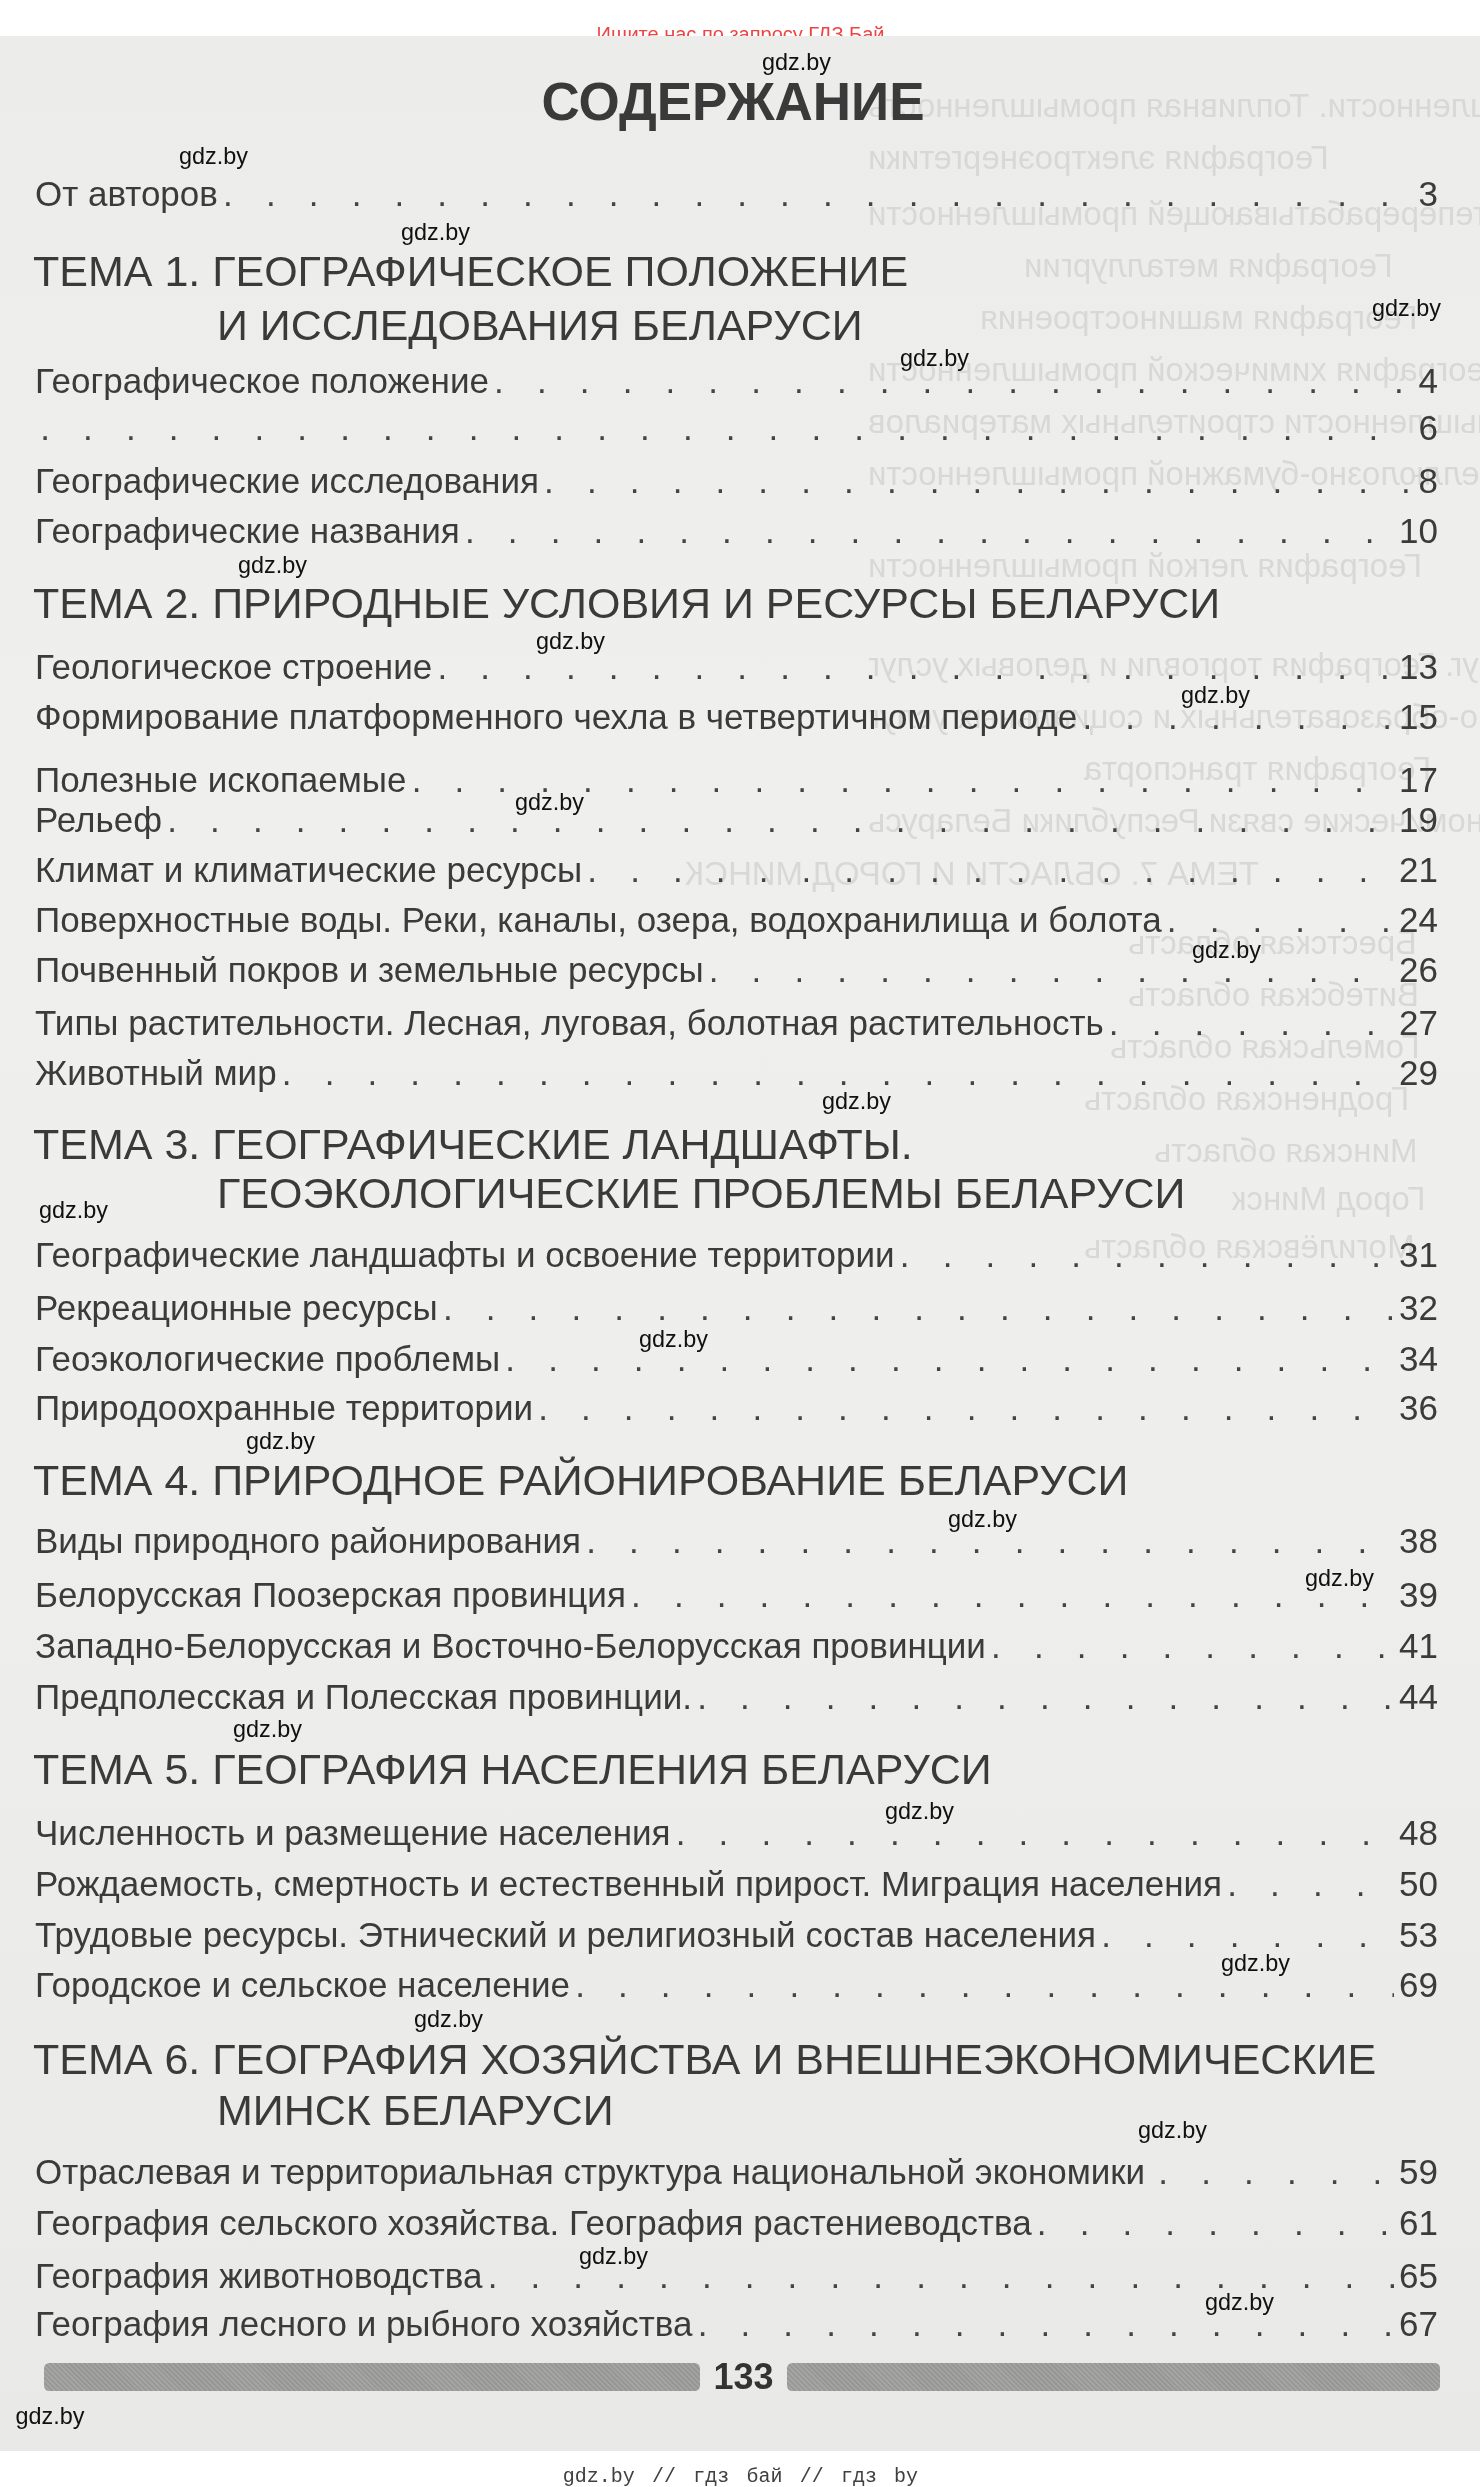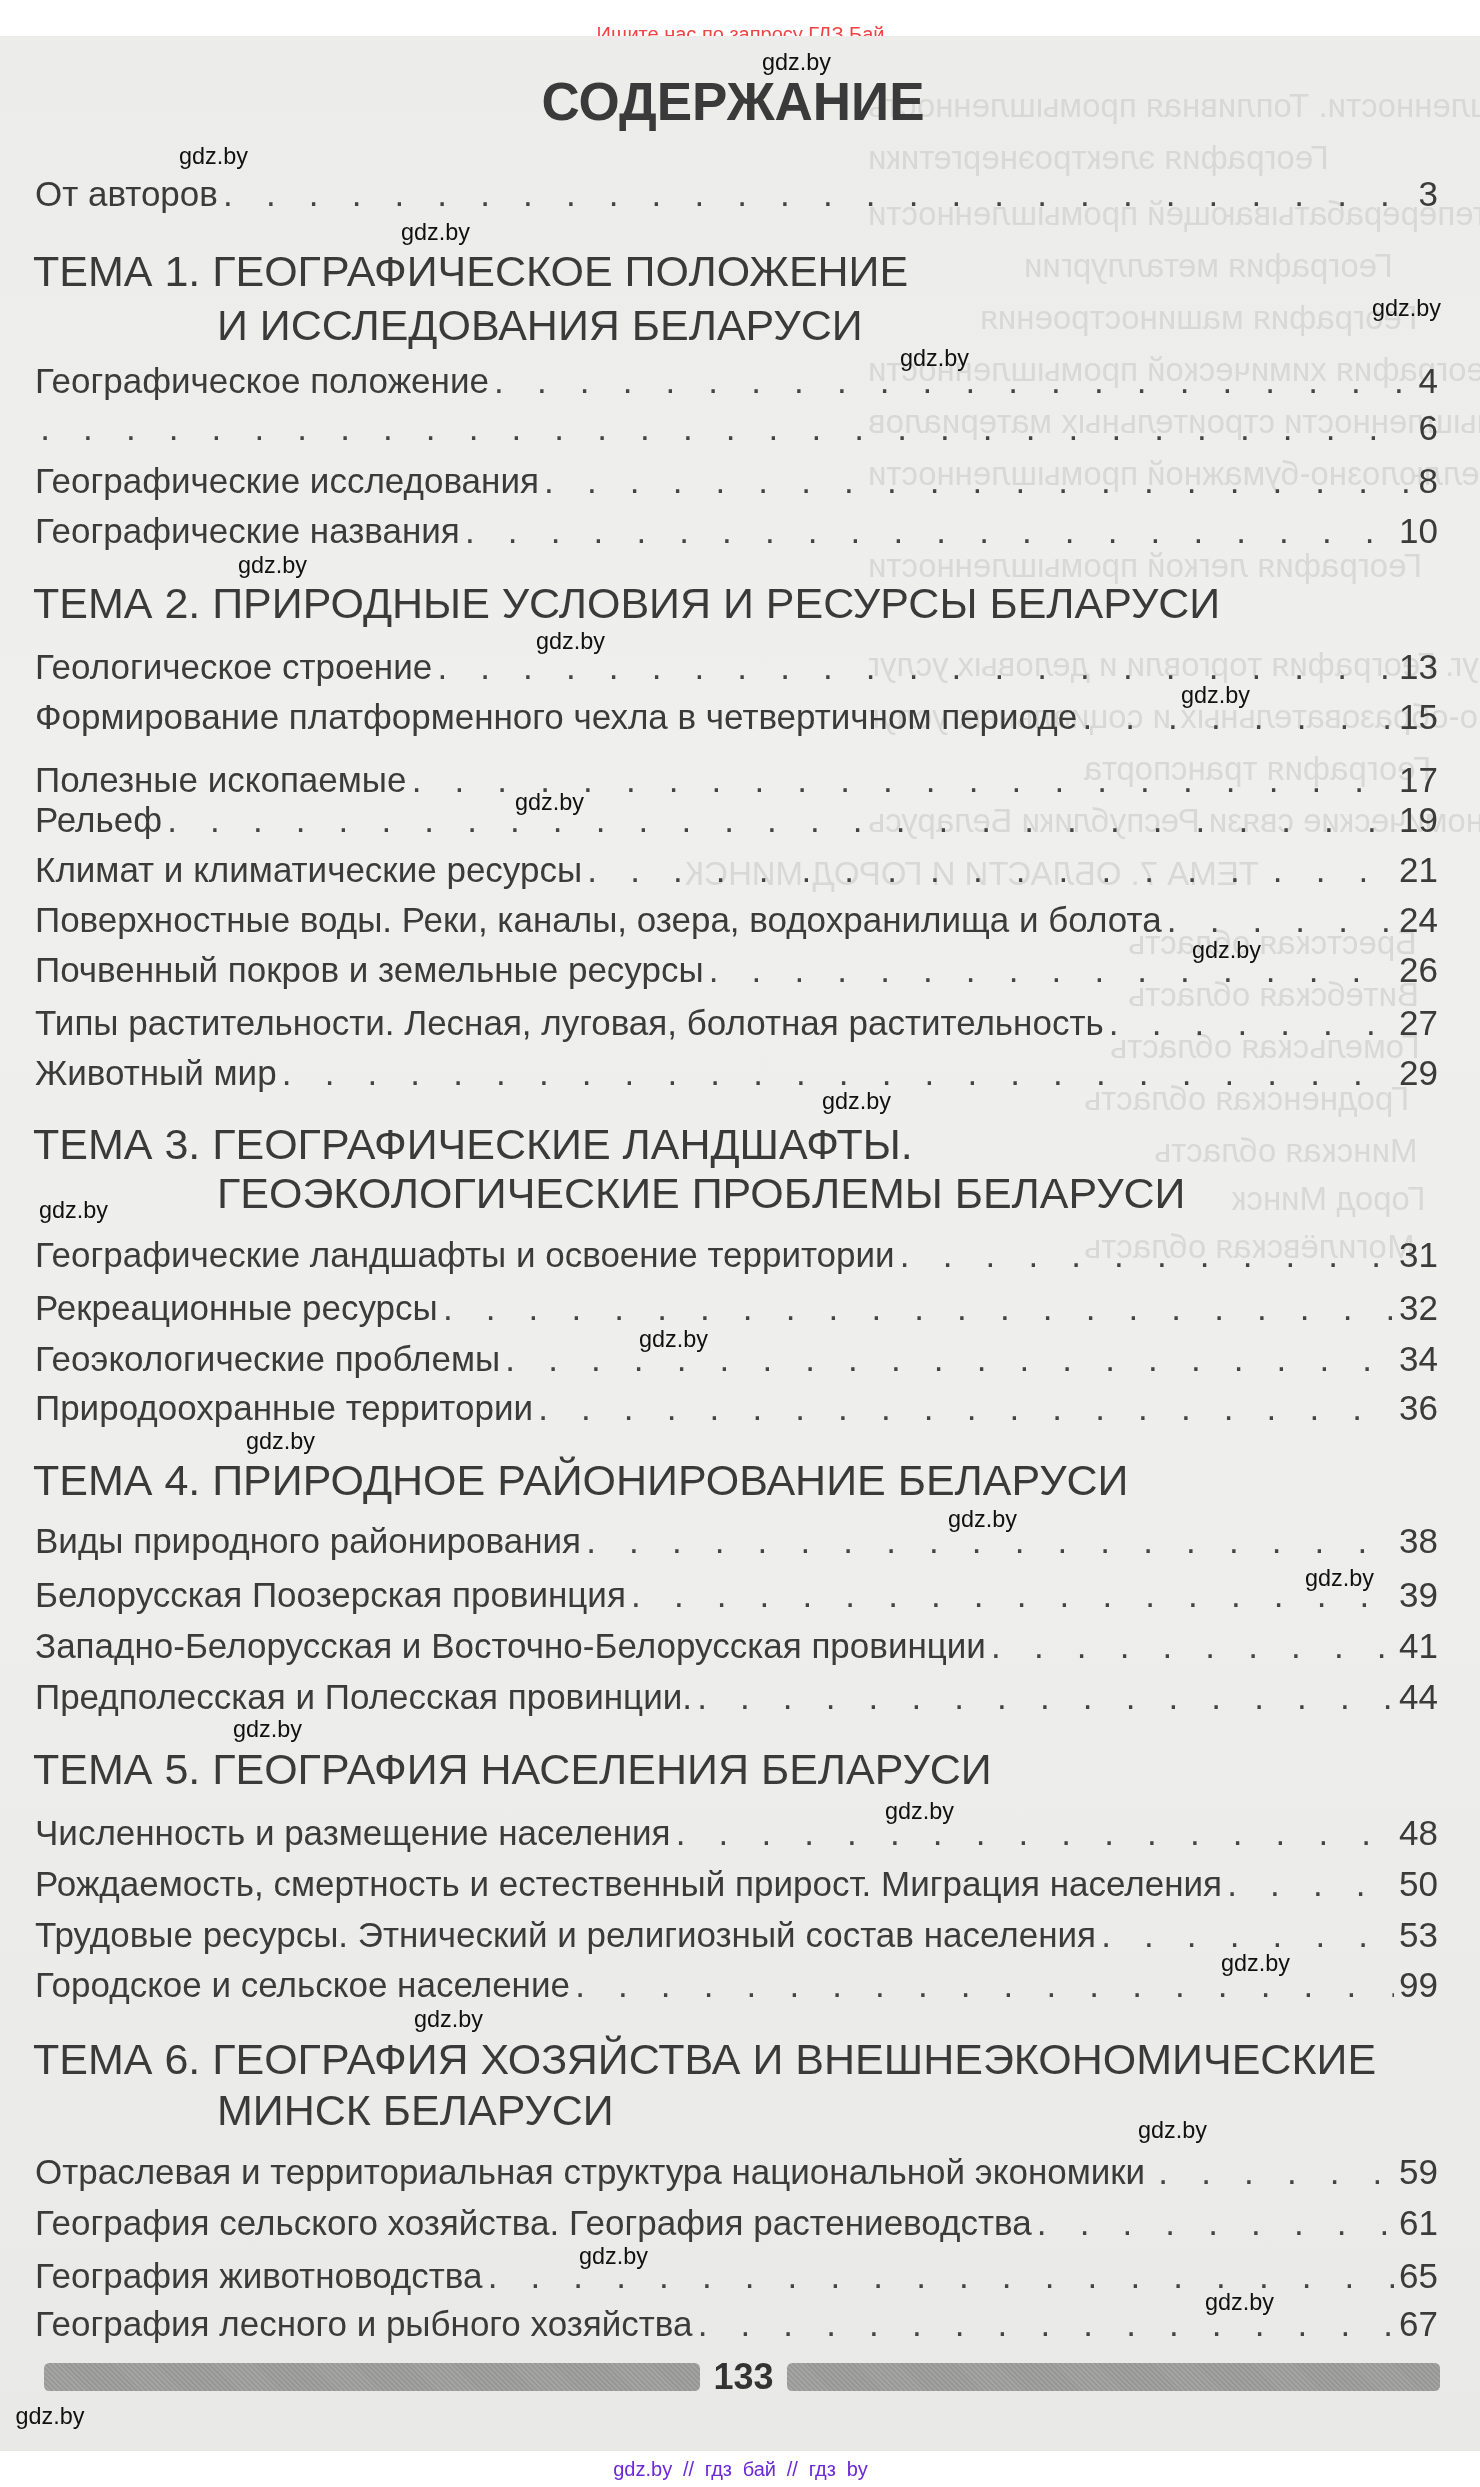--- a/index.html
+++ b/index.html
@@ -18,22 +18,22 @@
   }
   .page {
     position: absolute; left: 0; top: 36px; width: 1481px; height: 2415px;
     background: linear-gradient(180deg, #ececea 0%, #efefed 30%, #eeeeec 60%, #e9e9e7 100%);
   }
   .bottom-banner {
     position: absolute; left: 0; top: 2451px; width: 1481px; height: 36px;
     background: #ffffff; text-align: center;
   }
   .bottom-banner span {
-    display: inline-block; margin-top: 7px;
-    font-family: Liberation Sans, sans-serif; font-size: 20px; color: #6d28d9;
+    display: inline-block; margin-top: 14px;
+    font-family: Liberation Mono, monospace; font-size: 20px; color: #404040;
     word-spacing: 5.2px;
   }
   
   .ghost {
     position: absolute; color: #d6d6d4; font-size: 33px; transform: scaleX(-1);
     white-space: nowrap; opacity: 0.9;
   }
   .title {
     position: absolute; left: 0; width: 1466px; top: 71px; text-align: center;
     font-size: 53px; font-weight: bold; color: #3a3a3a; line-height: 61px;
@@ -251,21 +251,21 @@
   <span class="page-no">50</span>
 </div>
 <div class="entry" style="top:1914px;">
   <span class="label">Трудовые ресурсы. Этнический и религиозный состав населения</span>
   <span class="dots">. . . . . . . . . . . . . . . . . . . . . . . . . . . . . . . . . . . . . . . . . . . . . . . . . . . . . . . . . . . . . . . . . . . . . . . .</span>
   <span class="page-no">53</span>
 </div>
 <div class="entry" style="top:1964px;">
   <span class="label">Городское и сельское население</span>
   <span class="dots">. . . . . . . . . . . . . . . . . . . . . . . . . . . . . . . . . . . . . . . . . . . . . . . . . . . . . . . . . . . . . . . . . . . . . . . .</span>
-  <span class="page-no">99</span>
+  <span class="page-no">69</span>
 </div>
 
 <div class="topic" style="top:2033px;">
   <span>ТЕМА 6. ГЕОГРАФИЯ ХОЗЯЙСТВА И ВНЕШНЕЭКОНОМИЧЕСКИЕ</span>
 </div>
 <div class="topic" style="top:2084px; left:217px;">
   <span>МИНСК БЕЛАРУСИ</span>
 </div>
 <div class="entry" style="top:2151px;gap:8px;">
   <span class="label">Отраслевая и территориальная структура национальной экономики</span>

